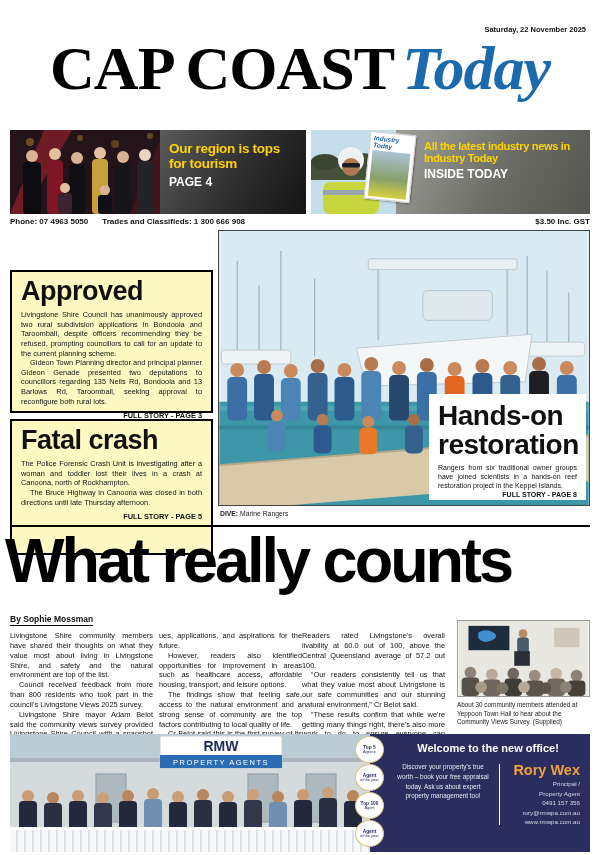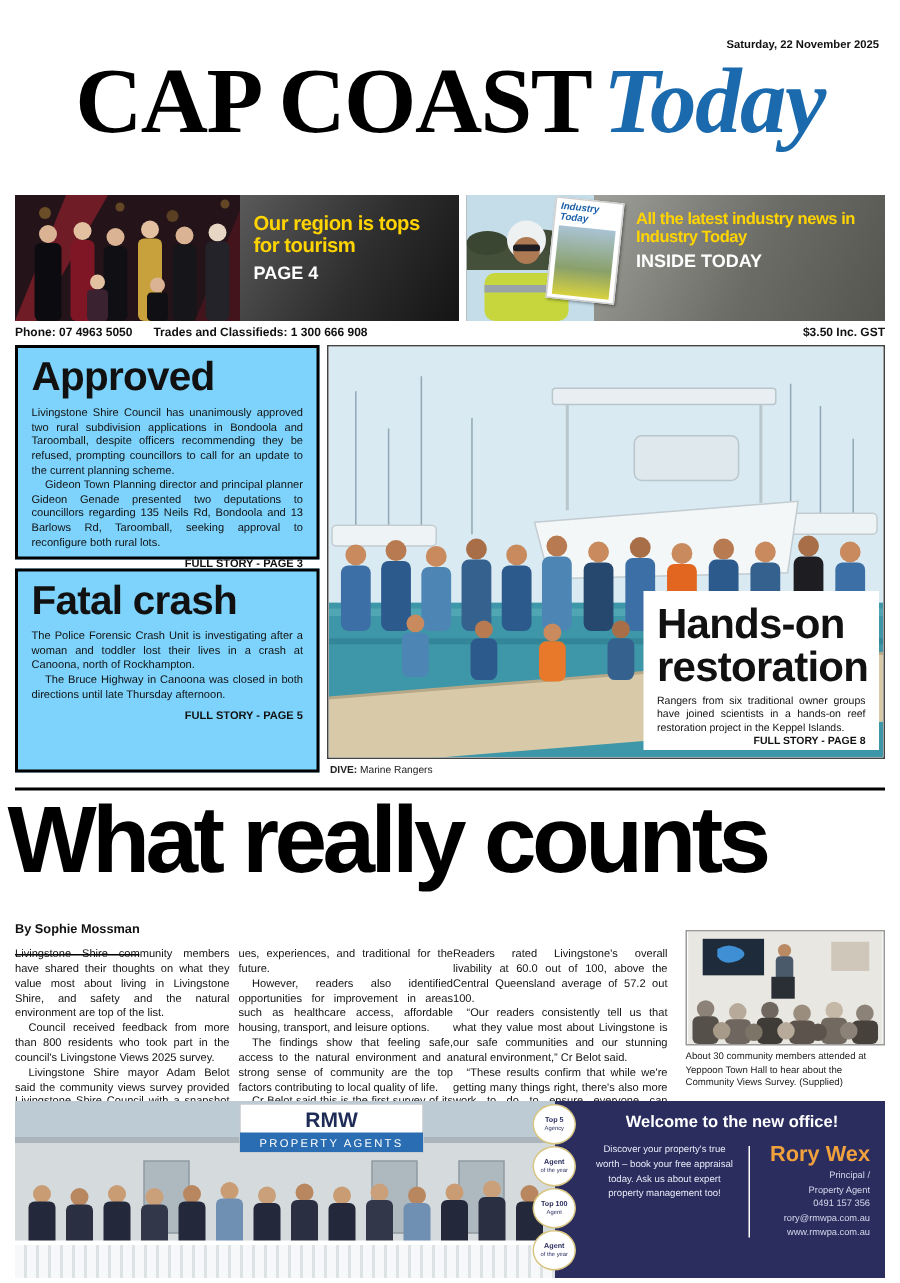--- a/index.html
+++ b/index.html
@@ -32,21 +32,21 @@
     border:1px solid #cfcfcf; transform:rotate(6deg); padding:3px 3px 2px; z-index:2;
     display:flex; flex-direction:column; box-shadow:1px 1px 2px rgba(0,0,0,.35);
   }
   .mini-cover .cover-title { font-size:6.5px; font-weight:bold; font-style:italic; color:#1a5fa8; line-height:1; }
   .mini-cover .cover-photo { flex:1; margin-top:2px; background:linear-gradient(180deg,#a9c3d4 0%,#8aa06b 60%,#d7d23e 100%); }
 
   .infobar { position:absolute; top:217px; left:10px; right:10px; display:flex; justify-content:space-between; font-size:8px; font-weight:bold; }
   .infobar .left span { margin-right:14px; }
 
   
-  .newsbox { position:absolute; left:10px; width:203px; border:2px solid #000; background:#7dd3fc; padding:6px 9px 5px; }
+  .newsbox { position:absolute; left:10px; width:203px; border:2px solid #000; background:#fef9c3; padding:6px 9px 5px;margin-top:40px; }
   #approved-box { top:230px; height:143px; }
   #fatal-box { top:379px; height:136px; }
   .newsbox h2 { margin:0 0 5px; font-size:27px; font-weight:bold; line-height:1; letter-spacing:-0.5px; }
   .newsbox p { margin:0; font-size:7.4px; line-height:1.3; text-align:justify; }
   .newsbox p + p { text-indent:9px; }
   .cta { margin-top:5px; font-size:7.4px; font-weight:bold; text-align:right; }
 
   
   .mainphoto { position:absolute; left:218px; top:230px; width:372px; height:276px; border:1px solid #444; overflow:hidden; }
   .mainphoto svg { display:block; width:100%; height:100%; }
@@ -59,21 +59,21 @@
   .handson .cta { font-size:7px; margin-top:1px; }
   .photo-caption { position:absolute; left:220px; top:510px; font-size:6.8px; color:#222; }
 
   .rule { position:absolute; left:10px; right:10px; top:525px; height:1.5px; background:#000; }
 
   .bigheadline {
     position:absolute; left:5px; top:531px; width:594px; white-space:nowrap;
     font-size:63px; font-weight:bold; letter-spacing:-3px; line-height:0.95; color:#000;
   }
   .byline { position:absolute; left:10px; top:614px; font-size:8.5px; font-weight:bold;
-    border-bottom:1.5px solid #000; padding-bottom:12px; }
+    border-bottom:1.5px solid #000; padding-bottom:1px; }
 
   .col { position:absolute; top:631px; width:143px; font-size:7.4px; line-height:1.33; text-align:justify; }
   .col p { margin:0; }
   .col p + p { text-indent:9px; }
   #col1 { left:10px; } #col2 { left:159px; } #col3 { left:302px; }
   .continued { font-weight:bold; text-align:right; text-indent:0 !important; }
 
   .leadphoto { position:absolute; left:457px; top:620px; width:133px; height:77px; border:1px solid #9a9a9a; overflow:hidden; }
   .leadphoto svg { display:block; width:100%; height:100%; }
   .leadcaption { position:absolute; left:457px; top:701px; width:133px; font-size:6.4px; line-height:1.35; color:#222; }
@@ -260,21 +260,21 @@
 
 <div class="bigheadline">What really counts</div>
 <div class="byline">By Sophie Mossman</div>
 
 <div class="col" id="col1">
   <p>Livingstone Shire community members have shared their thoughts on what they value most about living in Livingstone Shire, and safety and the natural environment are top of the list.</p>
   <p>Council received feedback from more than 800 residents who took part in the council's Livingstone Views 2025 survey.</p>
   <p>Livingstone Shire mayor Adam Belot said the community views survey provided Livingstone Shire Council with a snapshot of local livability, helping them understand the community's val-</p>
 </div>
 <div class="col" id="col2">
-  <p>ues, experiences, and traditional for the future.</p>
+  <p>ues, applications, and aspirations for the future.</p>
   <p>However, readers also identified opportunities for improvement in areas such as healthcare access, affordable housing, transport, and leisure options.</p>
   <p>The findings show that feeling safe, access to the natural environment and a strong sense of community are the top factors contributing to local quality of life.</p>
   <p>Cr Belot said this is the first survey of its kind, and LSC will continue to conduct further surveys just like it over the next two years.</p>
 </div>
 <div class="col" id="col3">
   <p>Readers rated Livingstone's overall livability at 60.0 out of 100, above the Central Queensland average of 57.2 out 100.</p>
   <p>“Our readers consistently tell us that what they value most about Livingstone is our safe communities and our stunning natural environment,” Cr Belot said.</p>
   <p>“These results confirm that while we're getting many things right, there's also more work to do to ensure everyone can continue to enjoy a great quality of life here, with better access to health care, housing choices, and transport.</p>
   <p class="continued">CONTINUED PAGE 3</p>
 </div>

